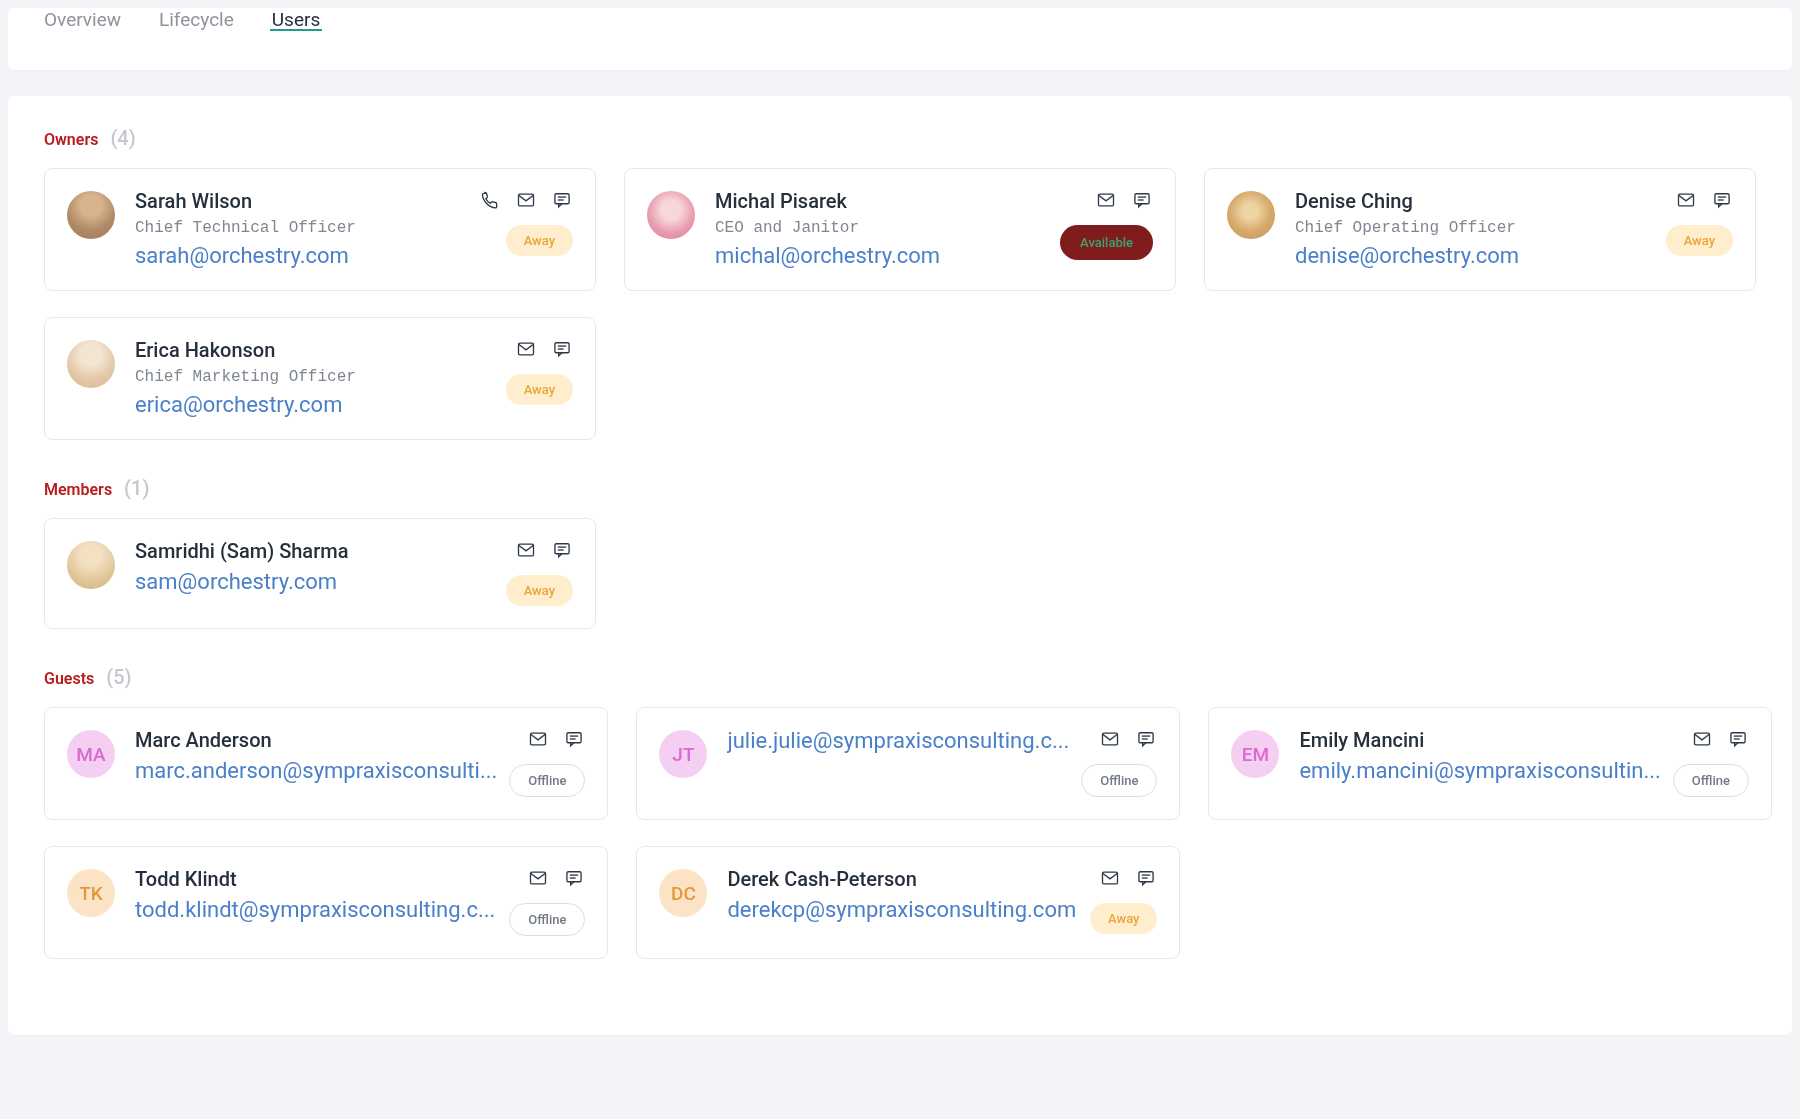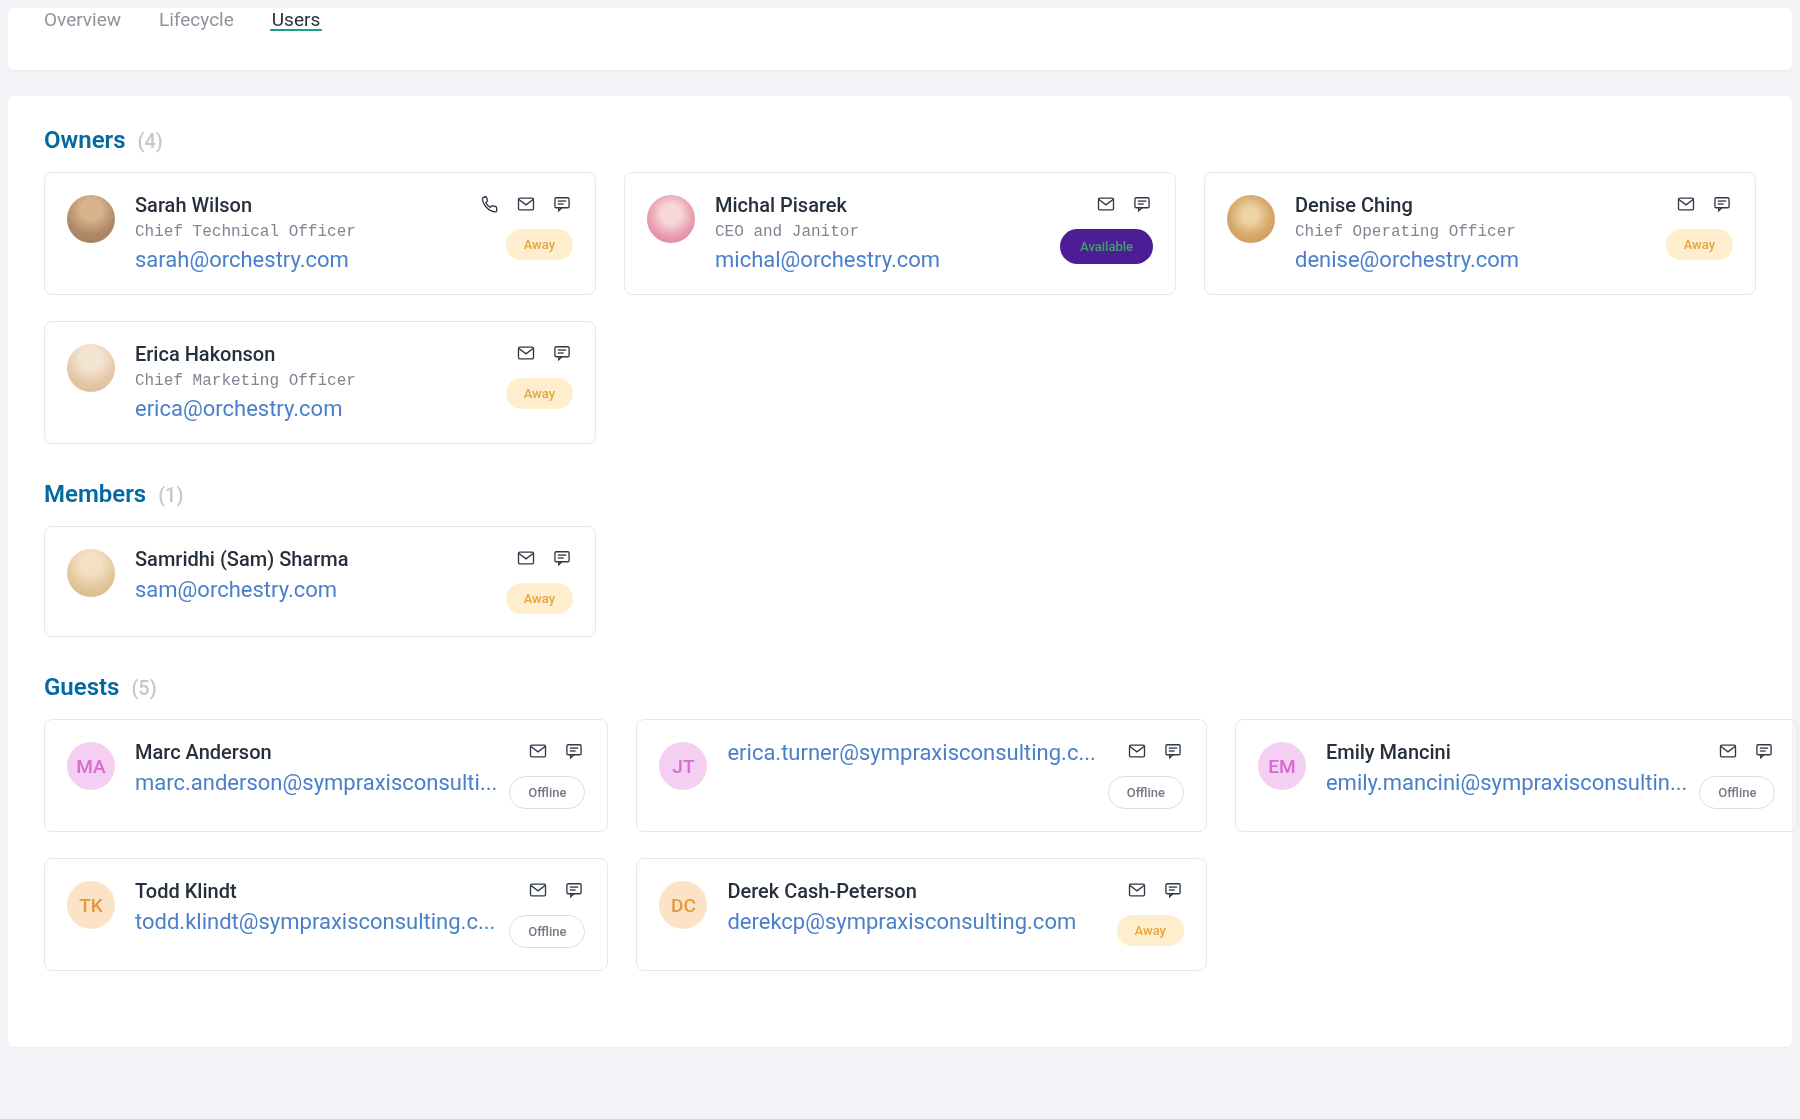--- a/index.html
+++ b/index.html
@@ -53,23 +53,23 @@
     margin-top: 26px;
     padding: 30px 36px 40px;
     box-shadow: 0 1px 2px rgba(0,0,0,0.04);
   }
   .section-title {
     display: flex;
     align-items: baseline;
     margin-bottom: 18px;
   }
   .section-title h2 {
-    font-size: 24px;
+    font-size: 16px;
     font-weight: 600;
-    color: #0369a1;
+    color: #b91c1c;
   }
   .section-title .count {
     margin-left: 12px;
     font-size: 20px;
     color: #c3c7cf;
     font-weight: 500;
   }
   .cards-grid {
     display: grid;
     grid-template-columns: repeat(3, 1fr);
@@ -149,21 +149,21 @@
   .icon-btn svg { width: 20px; height: 20px; stroke: #2e3846; fill: none; stroke-width: 1.6; }
   .status-pill {
     border-radius: 999px;
     padding: 8px 18px;
     font-size: 13px;
     font-weight: 500;
     display: inline-flex;
     align-items: center;
   }
   .status-away      { background: #ffeecd; color: #e8a53a; }
-  .status-available { background: #4c1d95; color: #3fa26a; padding: 10px 20px; }
+  .status-available { background: #7f1d1d; color: #3fa26a; padding: 10px 20px; }
   .status-offline   { background: #ffffff; color: #747b87; border: 1px solid #dadde2; }
 </style>
 </head>
 <body>
 
 <div class="tabs-panel">
   <div class="tab">Overview</div>
   <div class="tab">Lifecycle</div>
   <div class="tab active">Users</div>
 </div>
@@ -350,21 +350,21 @@
                 <line x1="7" y1="12" x2="14" y2="12"></line>
               </svg>
             </div>
           </div>
           <div class="status-pill status-offline">Offline</div>
         </div>
       </div>
       <div class="card">
         <div class="avatar pink">JT</div>
         <div class="info">
-          <div class="email">erica.turner@sympraxisconsulting.c...</div>
+          <div class="email">julie.julie@sympraxisconsulting.c...</div>
         </div>
         <div class="right-col">
           <div class="icon-row">
             <div class="icon-btn">
               <svg viewBox="0 0 24 24">
                 <rect x="3" y="5" width="18" height="14" rx="1.5"></rect>
                 <path d="M3.5 6.5 L12 13 L20.5 6.5"></path>
               </svg>
             </div>
             <div class="icon-btn">

